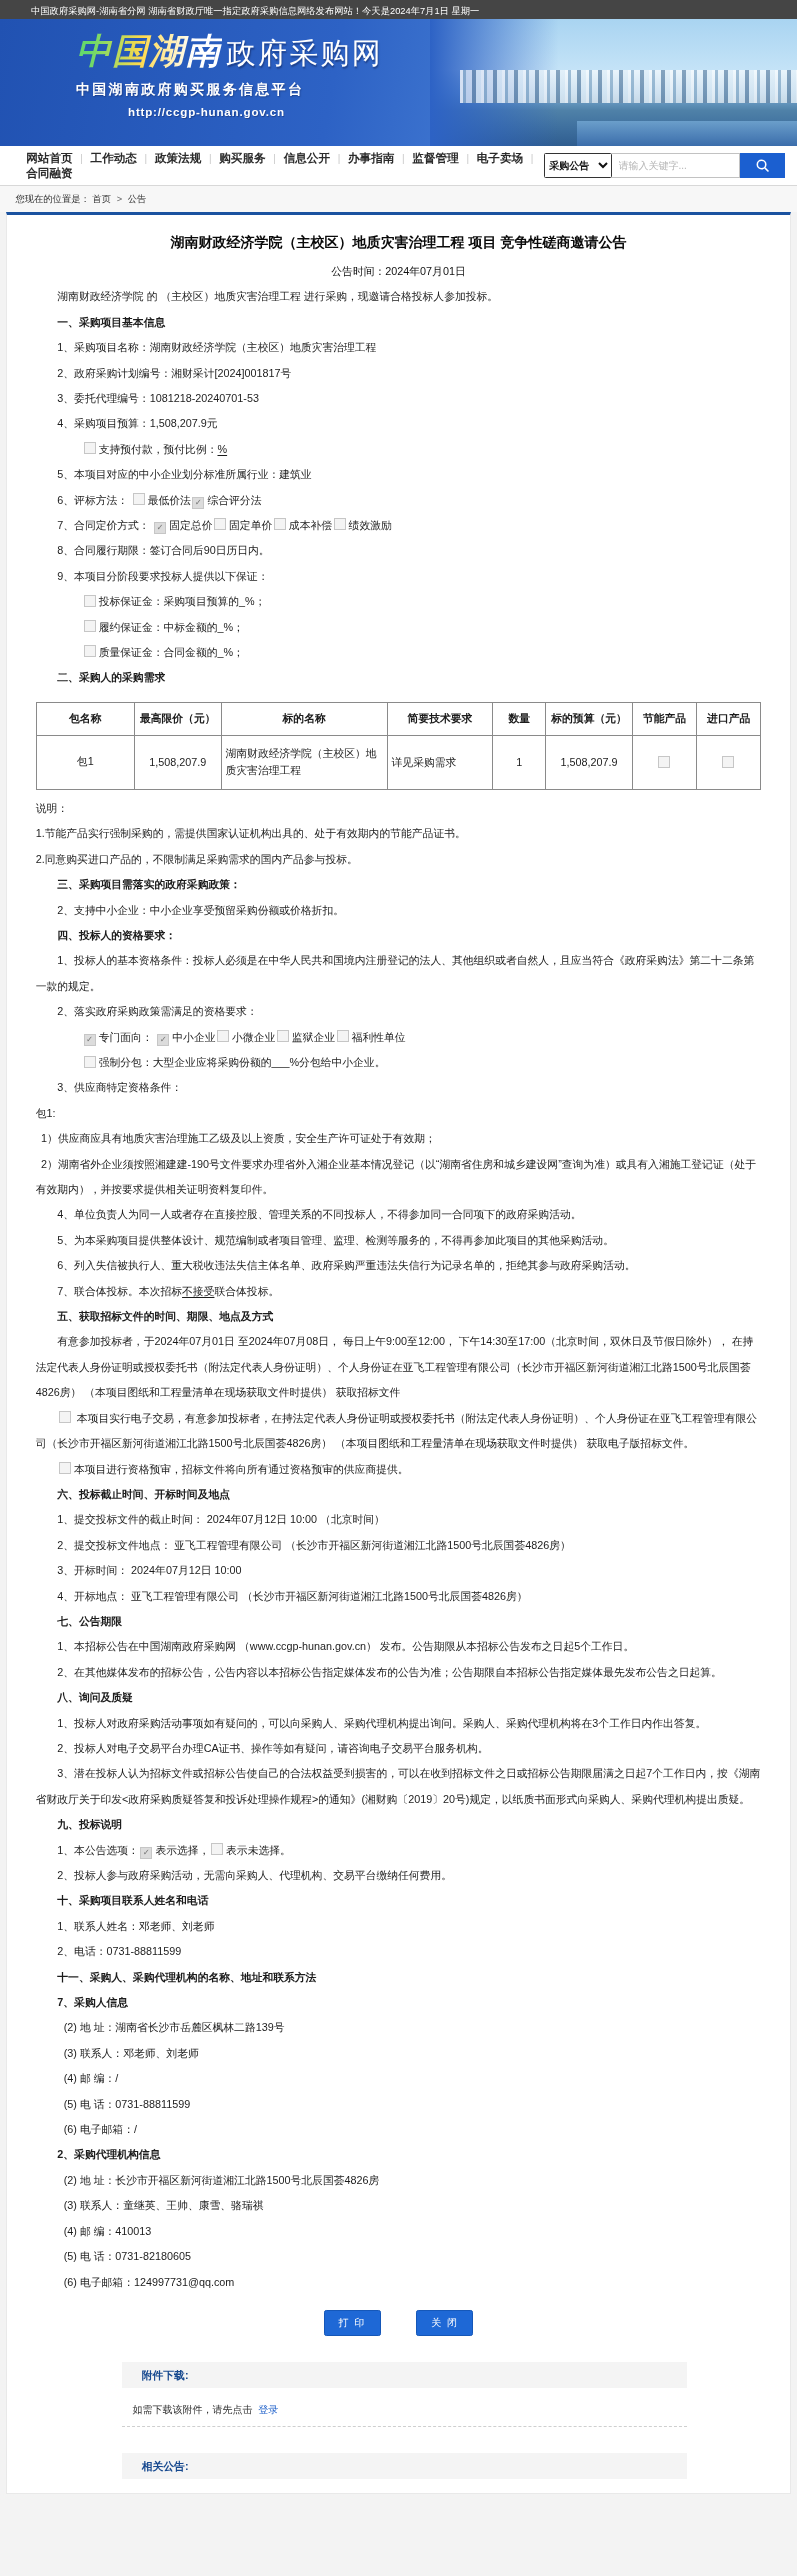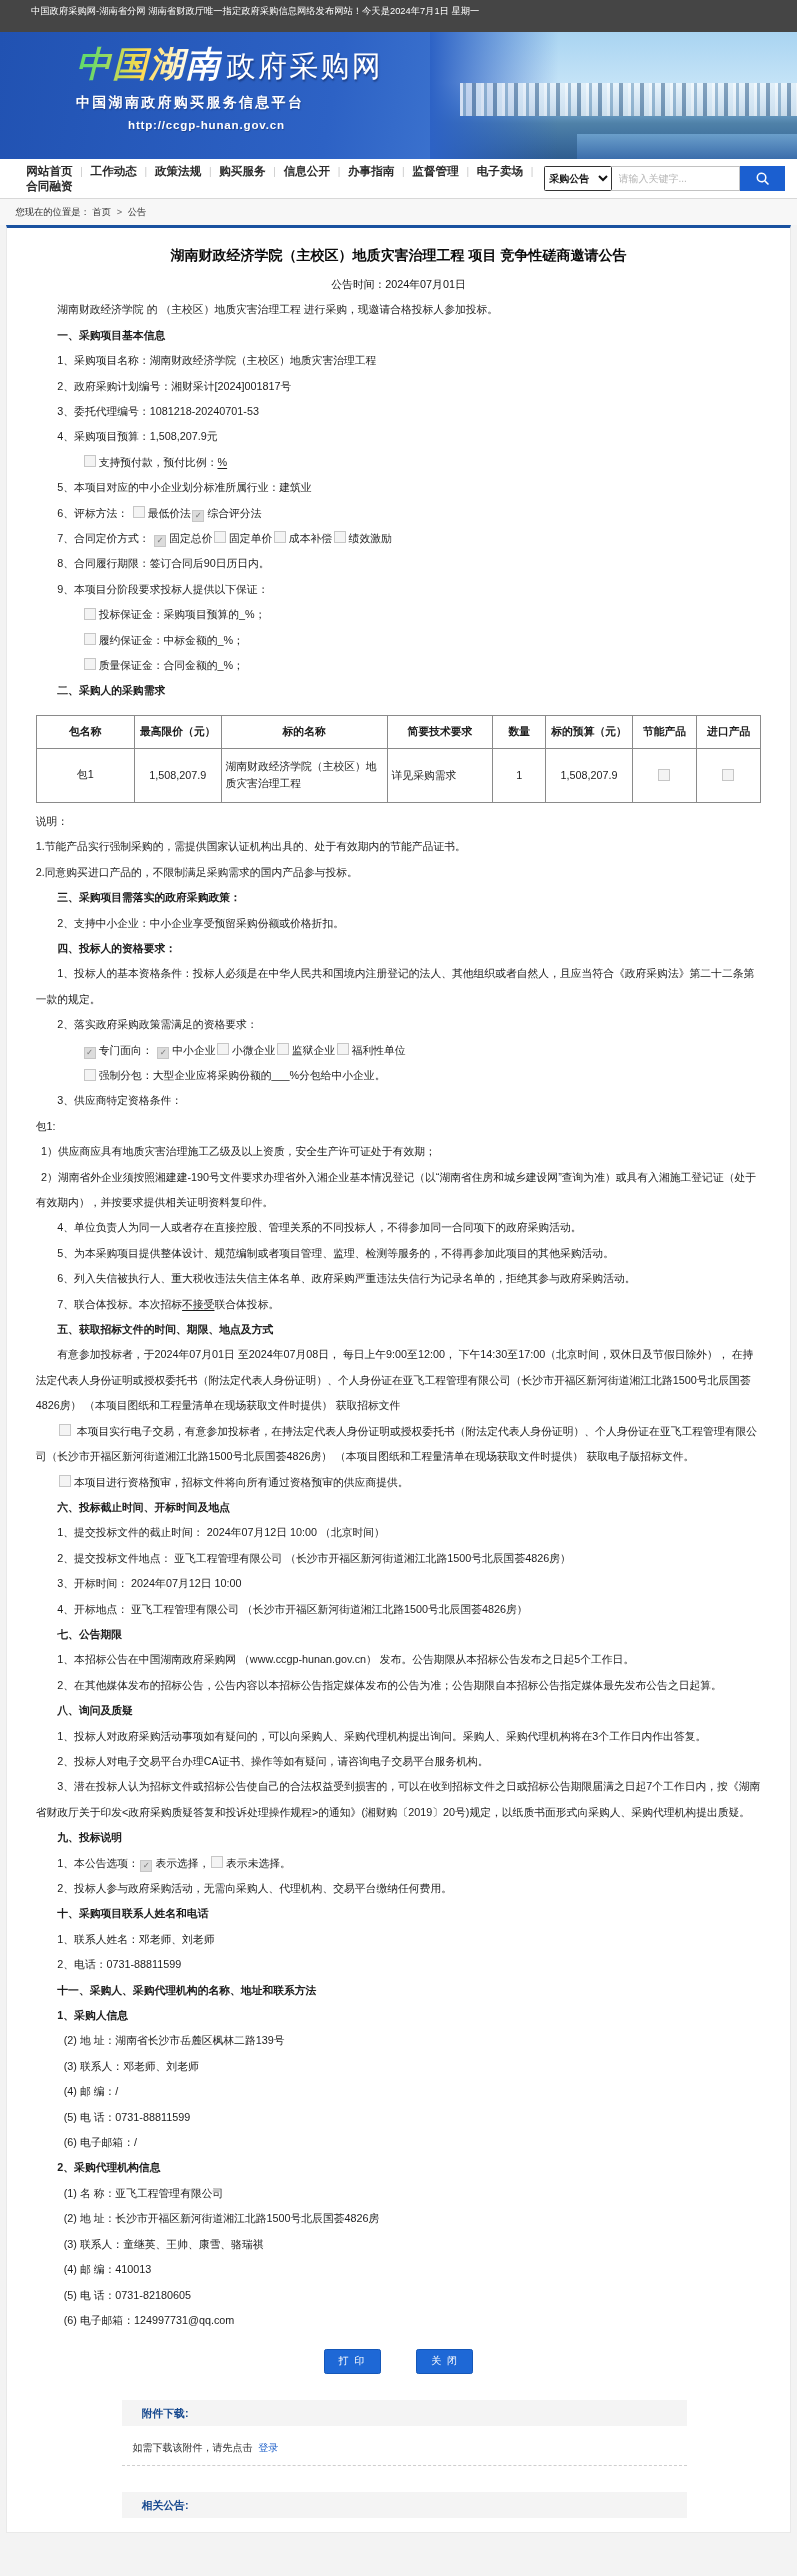--- a/index.html
+++ b/index.html
@@ -1,19 +1,19 @@
 <!DOCTYPE html>
 <html style="font-size:12.3px"><head>
 <meta charset="utf-8">
 <style>
   html,body{margin:0;padding:0;background:#f3f3f3;font-family:"Liberation Sans","DejaVu Sans",sans-serif;}
   body{width:797px;}
 
   
-  .topbar{height:32px;line-height:23px;background:#454545;color:#fff;font-size:9.3px;padding-left:31px;white-space:nowrap;overflow:hidden;}
+  .topbar{height:19px;line-height:23px;background:#454545;color:#fff;font-size:9.3px;padding-left:31px;white-space:nowrap;overflow:hidden;}
 
   
   .banner{position:relative;height:127px;background:linear-gradient(100deg,#2152b2 0%,#2d62c5 42%,#3d74cf 58%,#6b9fdb 78%,#9ec9ec 100%);overflow:hidden;}
   .banner .city{position:absolute;right:0;top:0;width:46%;height:100%;background:linear-gradient(180deg,#a9d4f1 0%,#c4e3f7 40%,#7fb0d8 58%,#4f81a8 72%,#3e6f9e 86%,#2f5d8f 100%);}
   .banner .city:before{content:"";position:absolute;inset:0;background:linear-gradient(90deg,#2d62c5 0%,rgba(45,98,197,0) 35%);}
   .banner .buildings{position:absolute;right:0;bottom:34%;width:92%;height:26%;opacity:.85;
     background:repeating-linear-gradient(90deg,rgba(255,255,255,.9) 0 3.1px,rgba(150,180,205,.9) 3.1px 6.2px,rgba(255,255,255,.75) 6.2px 11.6px,rgba(110,140,170,.85) 11.6px 16px,rgba(235,244,250,.9) 16px 21px);}
   .banner .river{position:absolute;right:0;bottom:0;width:60%;height:20%;background:linear-gradient(180deg,#6fa3cf,#3c6fae);opacity:.9;}
   .logo{position:absolute;left:76px;top:14px;color:#fff;}
   .logo-line1{display:flex;align-items:baseline;}
@@ -210,28 +210,27 @@
         <p class="t-p">1、投标人对政府采购活动事项如有疑问的，可以向采购人、采购代理机构提出询问。采购人、采购代理机构将在3个工作日内作出答复。</p>
         <p class="t-p">2、投标人对电子交易平台办理CA证书、操作等如有疑问，请咨询电子交易平台服务机构。</p>
         <p class="t-p">3、潜在投标人认为招标文件或招标公告使自己的合法权益受到损害的，可以在收到招标文件之日或招标公告期限届满之日起7个工作日内，按《湖南省财政厅关于印发&lt;政府采购质疑答复和投诉处理操作规程&gt;的通知》(湘财购〔2019〕20号)规定，以纸质书面形式向采购人、采购代理机构提出质疑。</p>
         <p class="t-h">九、投标说明</p>
         <p class="t-p">1、本公告选项：<span class="cb on">✓</span>表示选择，<span class="cb"></span>表示未选择。</p>
         <p class="t-p">2、投标人参与政府采购活动，无需向采购人、代理机构、交易平台缴纳任何费用。</p>
         <p class="t-h">十、采购项目联系人姓名和电话</p>
         <p class="t-p">1、联系人姓名：邓老师、刘老师</p>
         <p class="t-p">2、电话：0731-88811599</p>
         <p class="t-h">十一、采购人、采购代理机构的名称、地址和联系方法</p>
-        <p class="t-b">1、采购人信息</p>
+        <p class="t-b">7、采购人信息</p>
         <p class="t-c">(2) 地 址：湖南省长沙市岳麓区枫林二路139号</p>
         <p class="t-c">(3) 联系人：邓老师、刘老师</p>
         <p class="t-c">(4) 邮 编：/</p>
         <p class="t-c">(5) 电 话：0731-88811599</p>
         <p class="t-c">(6) 电子邮箱：/</p>
         <p class="t-b">2、采购代理机构信息</p>
-        <p class="t-c">(1) 名 称：亚飞工程管理有限公司</p>
         <p class="t-c">(2) 地 址：长沙市开福区新河街道湘江北路1500号北辰国荟4826房</p>
         <p class="t-c">(3) 联系人：童继英、王帅、康雪、骆瑞祺</p>
         <p class="t-c">(4) 邮 编：410013</p>
         <p class="t-c">(5) 电 话：0731-82180605</p>
         <p class="t-c">(6) 电子邮箱：124997731@qq.com</p>
       </div>
   </div>
 
   <div class="btn-row">
     <button class="btn">打 印</button>

